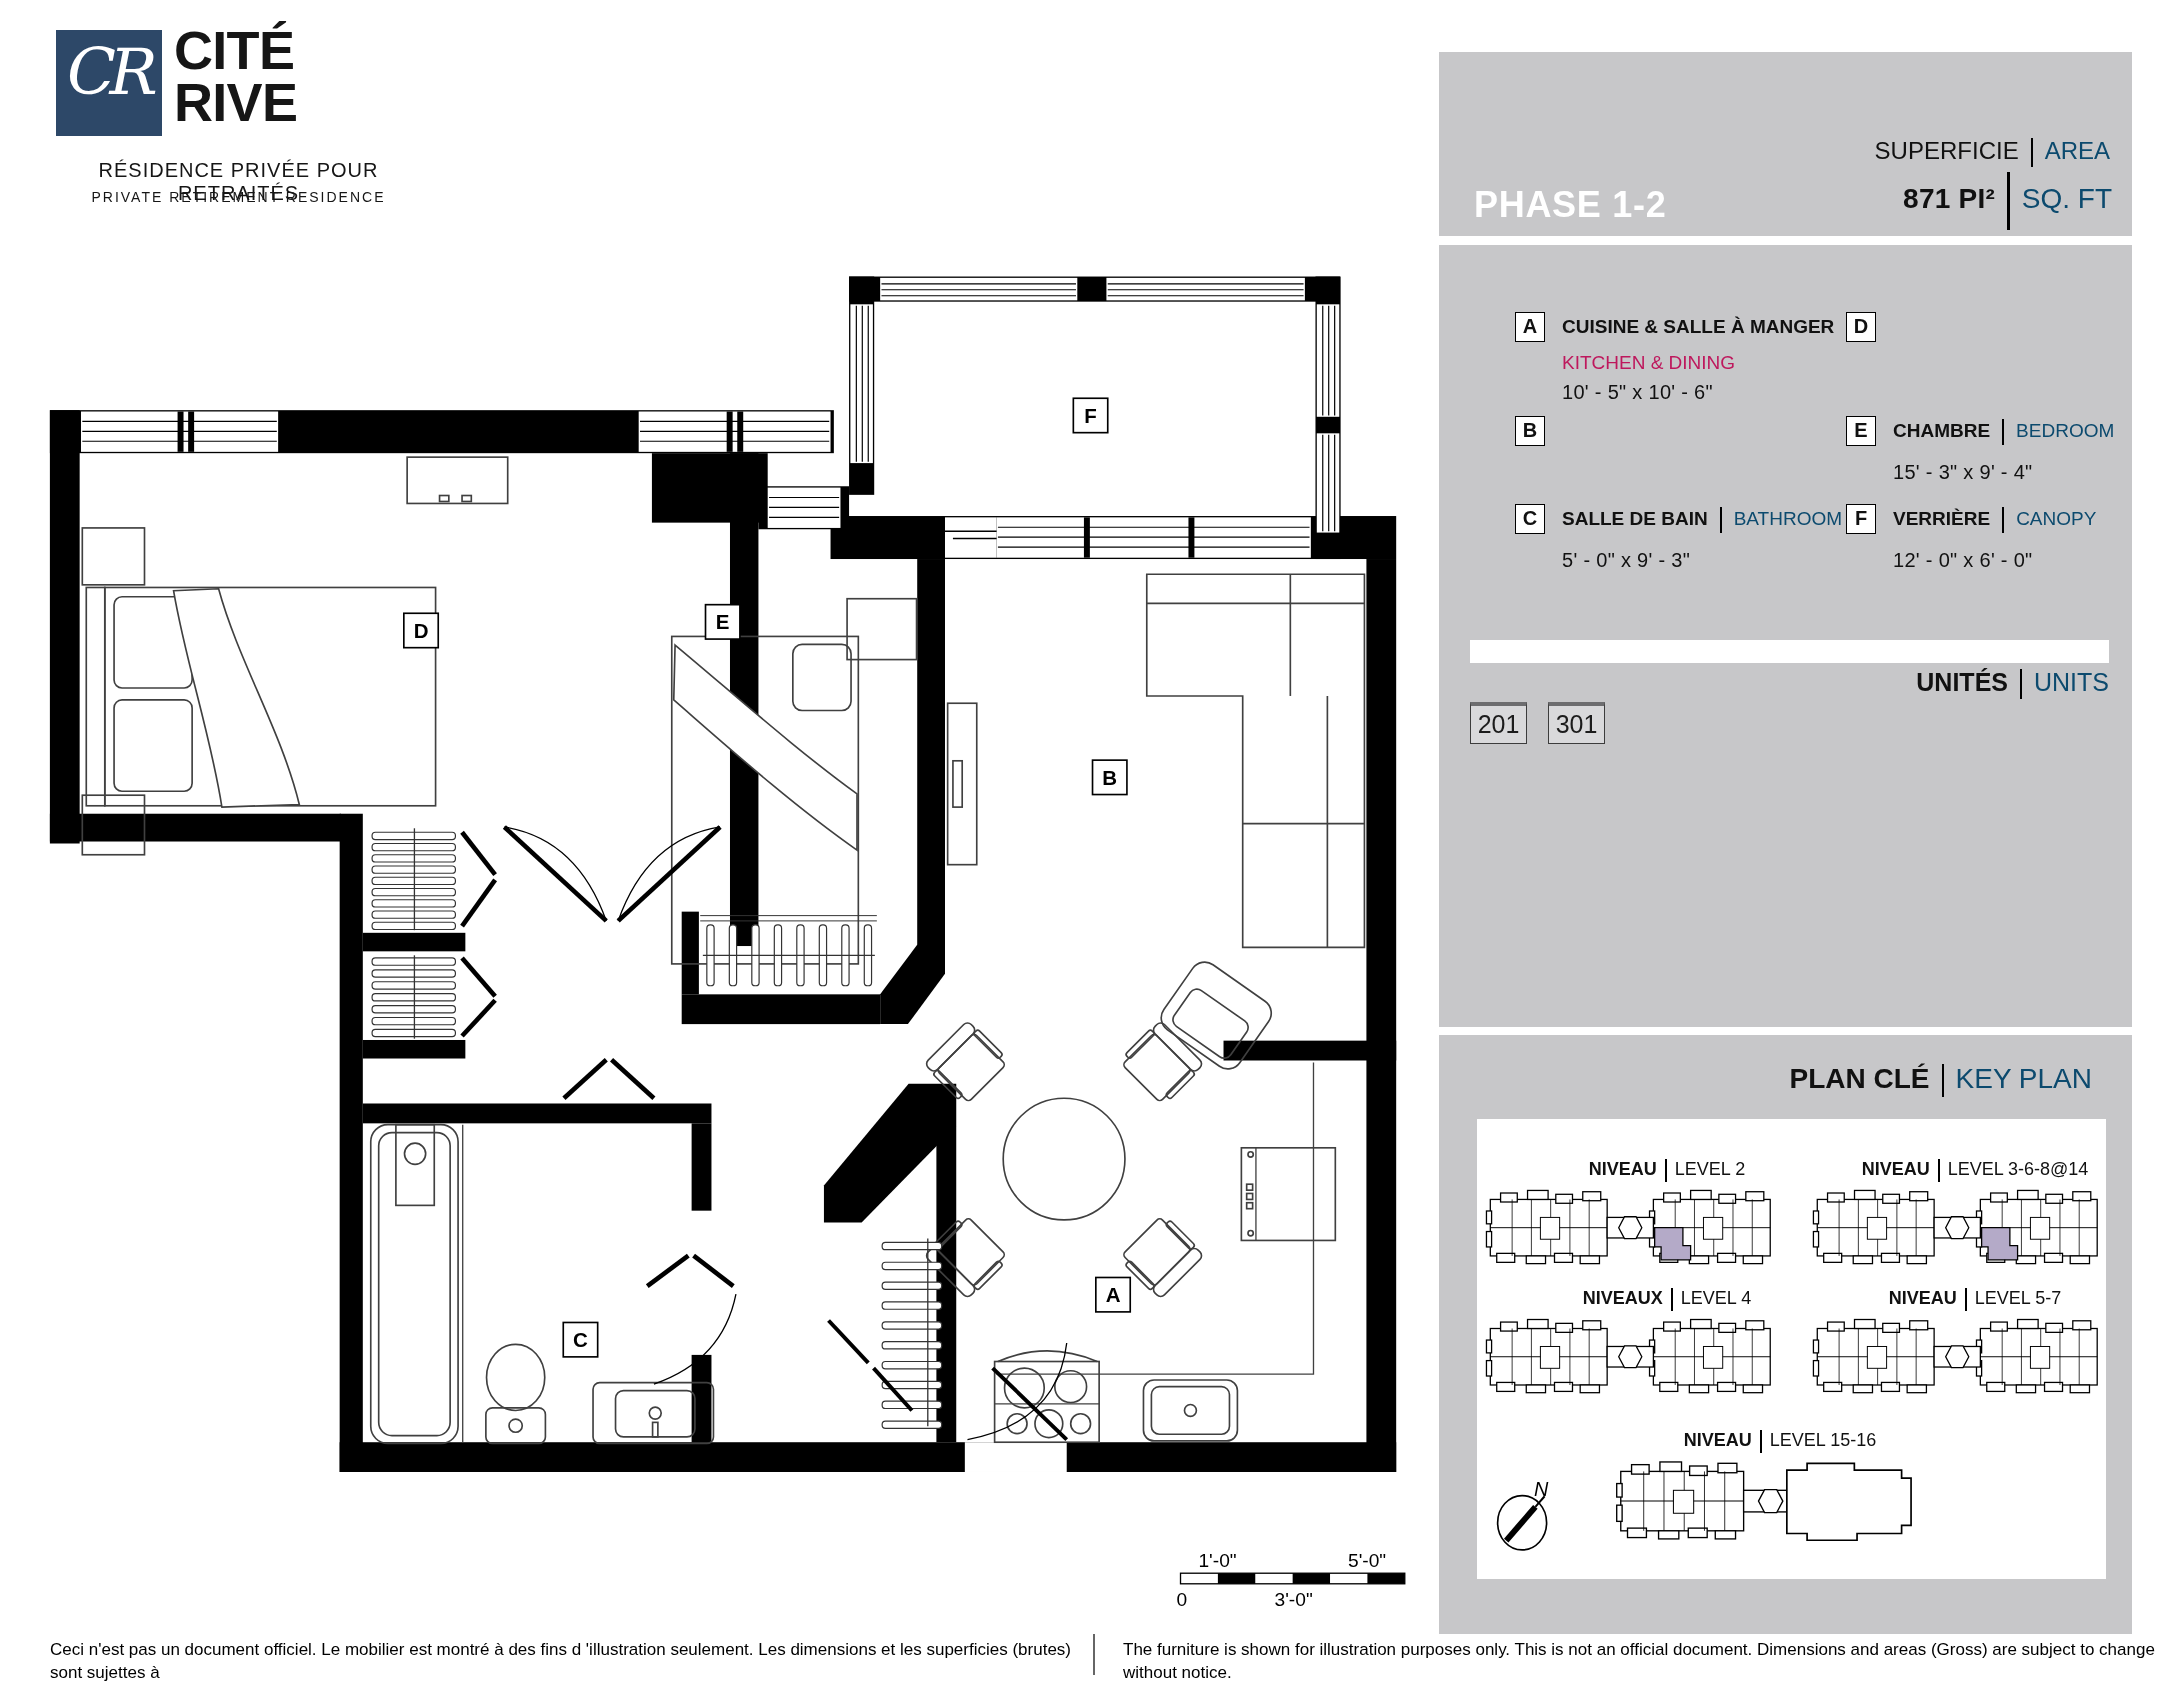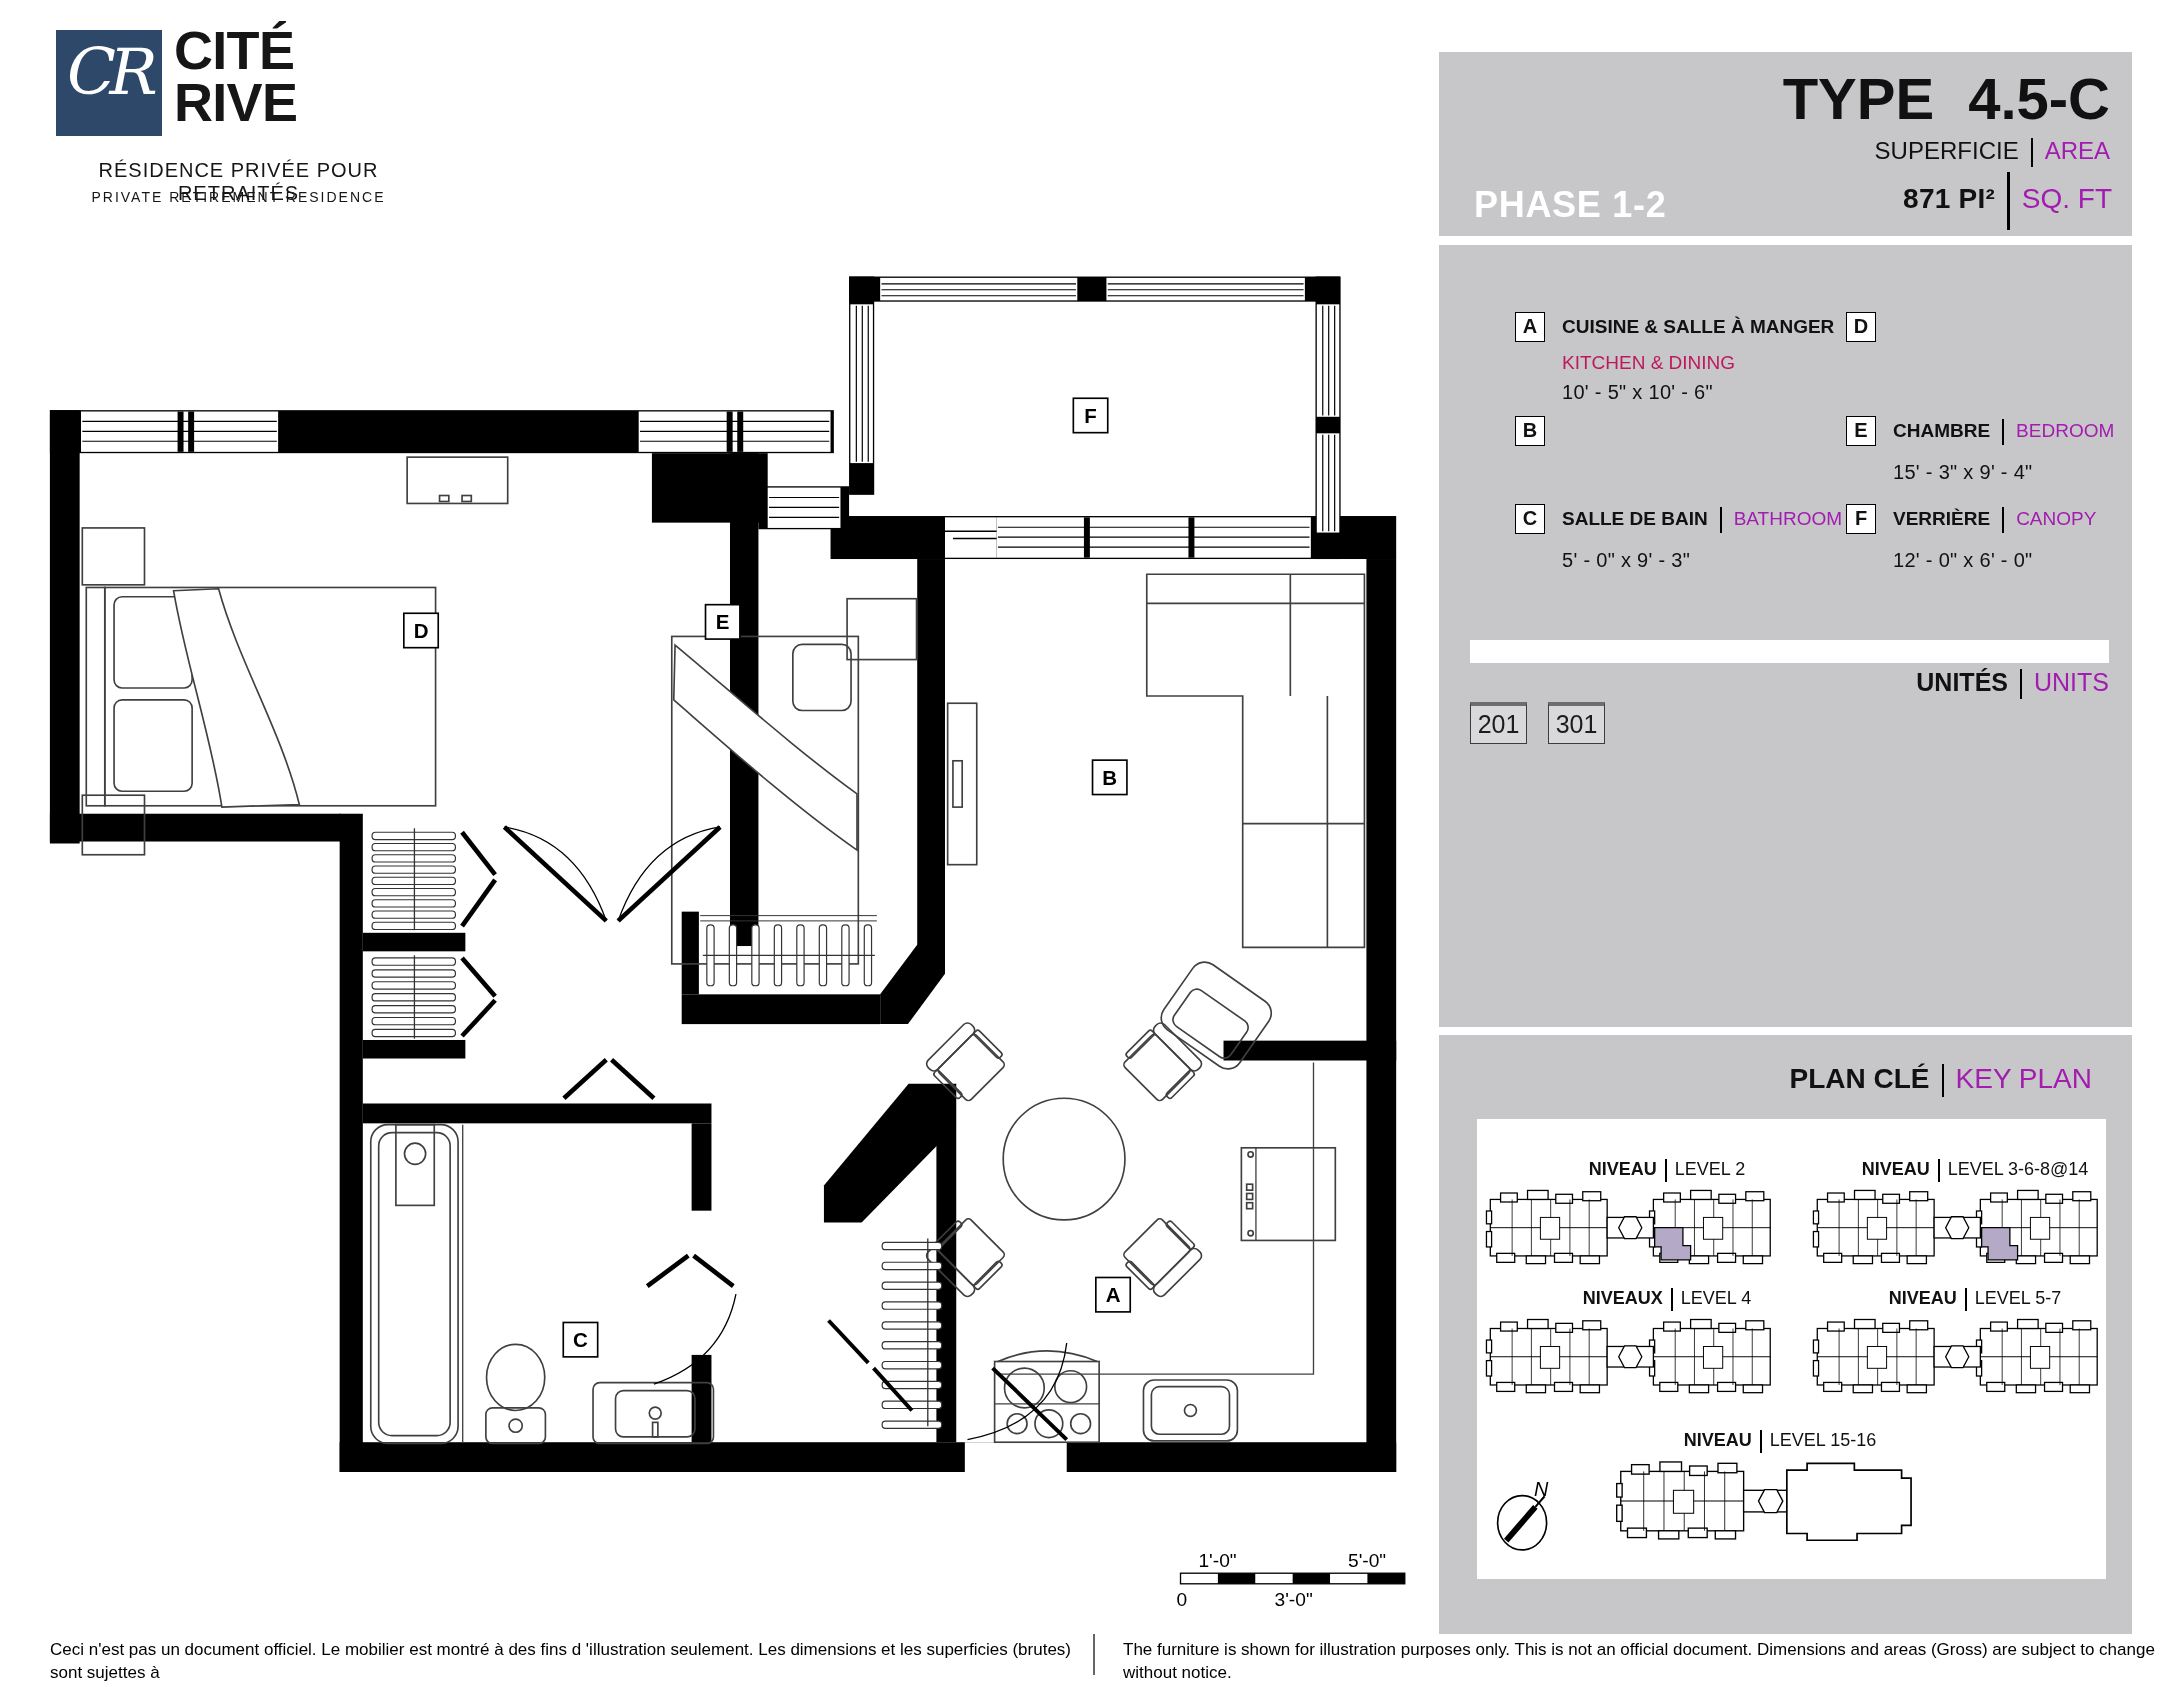--- a/index.html
+++ b/index.html
@@ -1,20 +1,20 @@
 <!DOCTYPE html>
 <html style="font-size:10.6px"><head>
 <meta charset="utf-8">
 <style>
   html,body{margin:0;padding:0;}
   body{width:2183px;height:1687px;position:relative;background:#fff;
        font-family:"Liberation Sans", sans-serif;color:#111;overflow:hidden;}
   .abs{position:absolute;}
   .panel{position:absolute;left:1439px;width:693px;background:#c7c7c9;}
-  .w{color:#a21caf;}
+  .w{color:#0c4a6e;}
   .vb{display:inline-block;width:2px;background:#000;vertical-align:middle;margin:0 12px;}
   
   .logo-sq{position:absolute;left:56px;top:30px;width:106px;height:106px;background:#2d4868;}
   .logo-mono{position:absolute;left:0;top:5.3px;width:106px;text-align:center;
              font-family:"DejaVu Serif", serif;font-style:italic;font-size:64px;color:#fff;letter-spacing:-6.6px;}
   .logo-name{position:absolute;left:174px;top:25px;font-size:54px;font-weight:bold;line-height:0.96;letter-spacing:-0.7px;color:#161616;}
   .tagline1{position:absolute;left:40px;top:159px;width:397px;text-align:center;font-size:20px;letter-spacing:1px;color:#161616;}
   .tagline2{position:absolute;left:40px;top:189px;width:397px;text-align:center;font-size:14px;letter-spacing:2px;color:#161616;}
   
   #panel-header{top:52px;height:184px;}
@@ -385,23 +385,20 @@
       <text x="1840" y="2368">1'-0"</text>
       <text x="2066" y="2368">5'-0"</text>
       <text x="1786" y="2428">0</text>
       <text x="1955" y="2428">3'-0"</text>
     </g>
   </g>
 </svg>
 
 <div id="panel-header" class="panel">
   <div class="phase">PHASE 1-2</div>
-  <div class="type-line">
-    <span>TYPE</span><span class="gap"></span><span>4.5-C</span>
-  </div>
   <div class="sup-line">
     <span>SUPERFICIE</span><span class="vb"></span><span class="w">AREA</span>
   </div>
   <div class="area-line">
     <b>871</b>&nbsp;<b>PI²</b><span class="vb"></span><span class="w">SQ. FT</span>
   </div>
 </div>
 
 <div id="panel-legend" class="panel">
 

